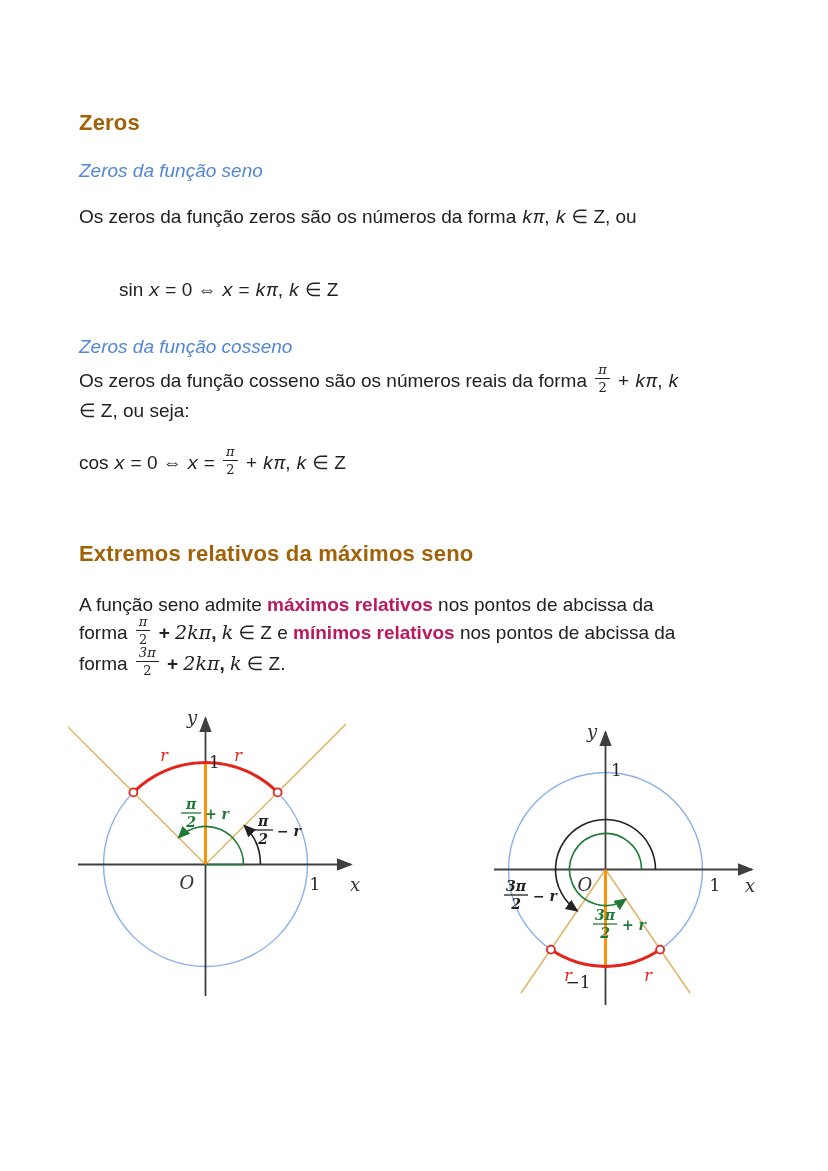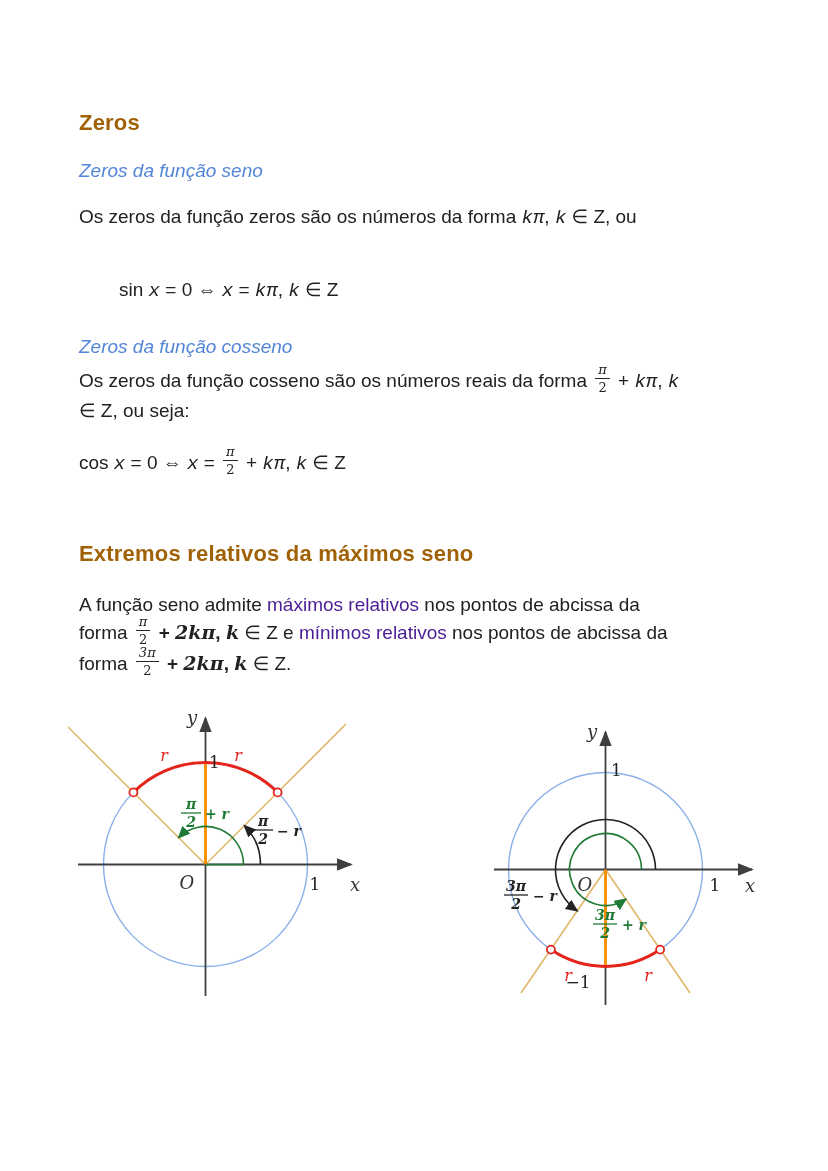--- a/index.html
+++ b/index.html
@@ -4,23 +4,23 @@
 <style>
   html,body{margin:0;padding:0;background:#ffffff;}
   .page{position:relative;width:828px;height:1171px;background:#ffffff;overflow:hidden;
         font-family:"Liberation Sans",sans-serif;color:#202124;}
   .abs{position:absolute;left:79px;}
   .h2{font-size:22px;font-weight:700;color:#a16207;letter-spacing:.2px;}
   .h3{font-size:19px;font-weight:400;color:#5486d8;font-style:italic;}
   .body-text{font-size:19px;color:#202124;}
   .rline{white-space:nowrap;line-height:27px;}
   .rline .mi{font-family:Liberation Mono, monospace;font-style:italic;}
-  .rline .mbi{font-family:"DejaVu Serif",serif;font-style:italic;font-weight:700;}
+  .rline .mbi{font-family:"DejaVu Serif",serif;font-style:italic;font-weight:400;}
   .rline .bld{font-weight:700;}
-  .rline .hl{color:#4c1d95;font-weight:400;}
+  .rline .hl{color:#be185d;font-weight:700;}
   .frac{display:inline-flex;flex-direction:column;align-items:center;vertical-align:middle;
         line-height:1;margin:0 3px;transform:translateY(-3px);}
   .frac .num{font-family:"DejaVu Serif",serif;font-style:italic;font-size:13px;
              padding:0 3px 2px 3px;border-bottom:1.3px solid #222;}
   .frac .den{font-family:"DejaVu Serif",serif;font-size:13px;padding-top:2px;}
   
   text{user-select:none;}
   .dl{font-family:"DejaVu Serif",serif;font-style:italic;font-size:18px;fill:#333;}
   .dn{font-family:"DejaVu Serif",serif;font-size:17px;fill:#222;}
   .dr{font-family:"DejaVu Serif",serif;font-style:italic;font-size:16px;fill:#e4251c;}

